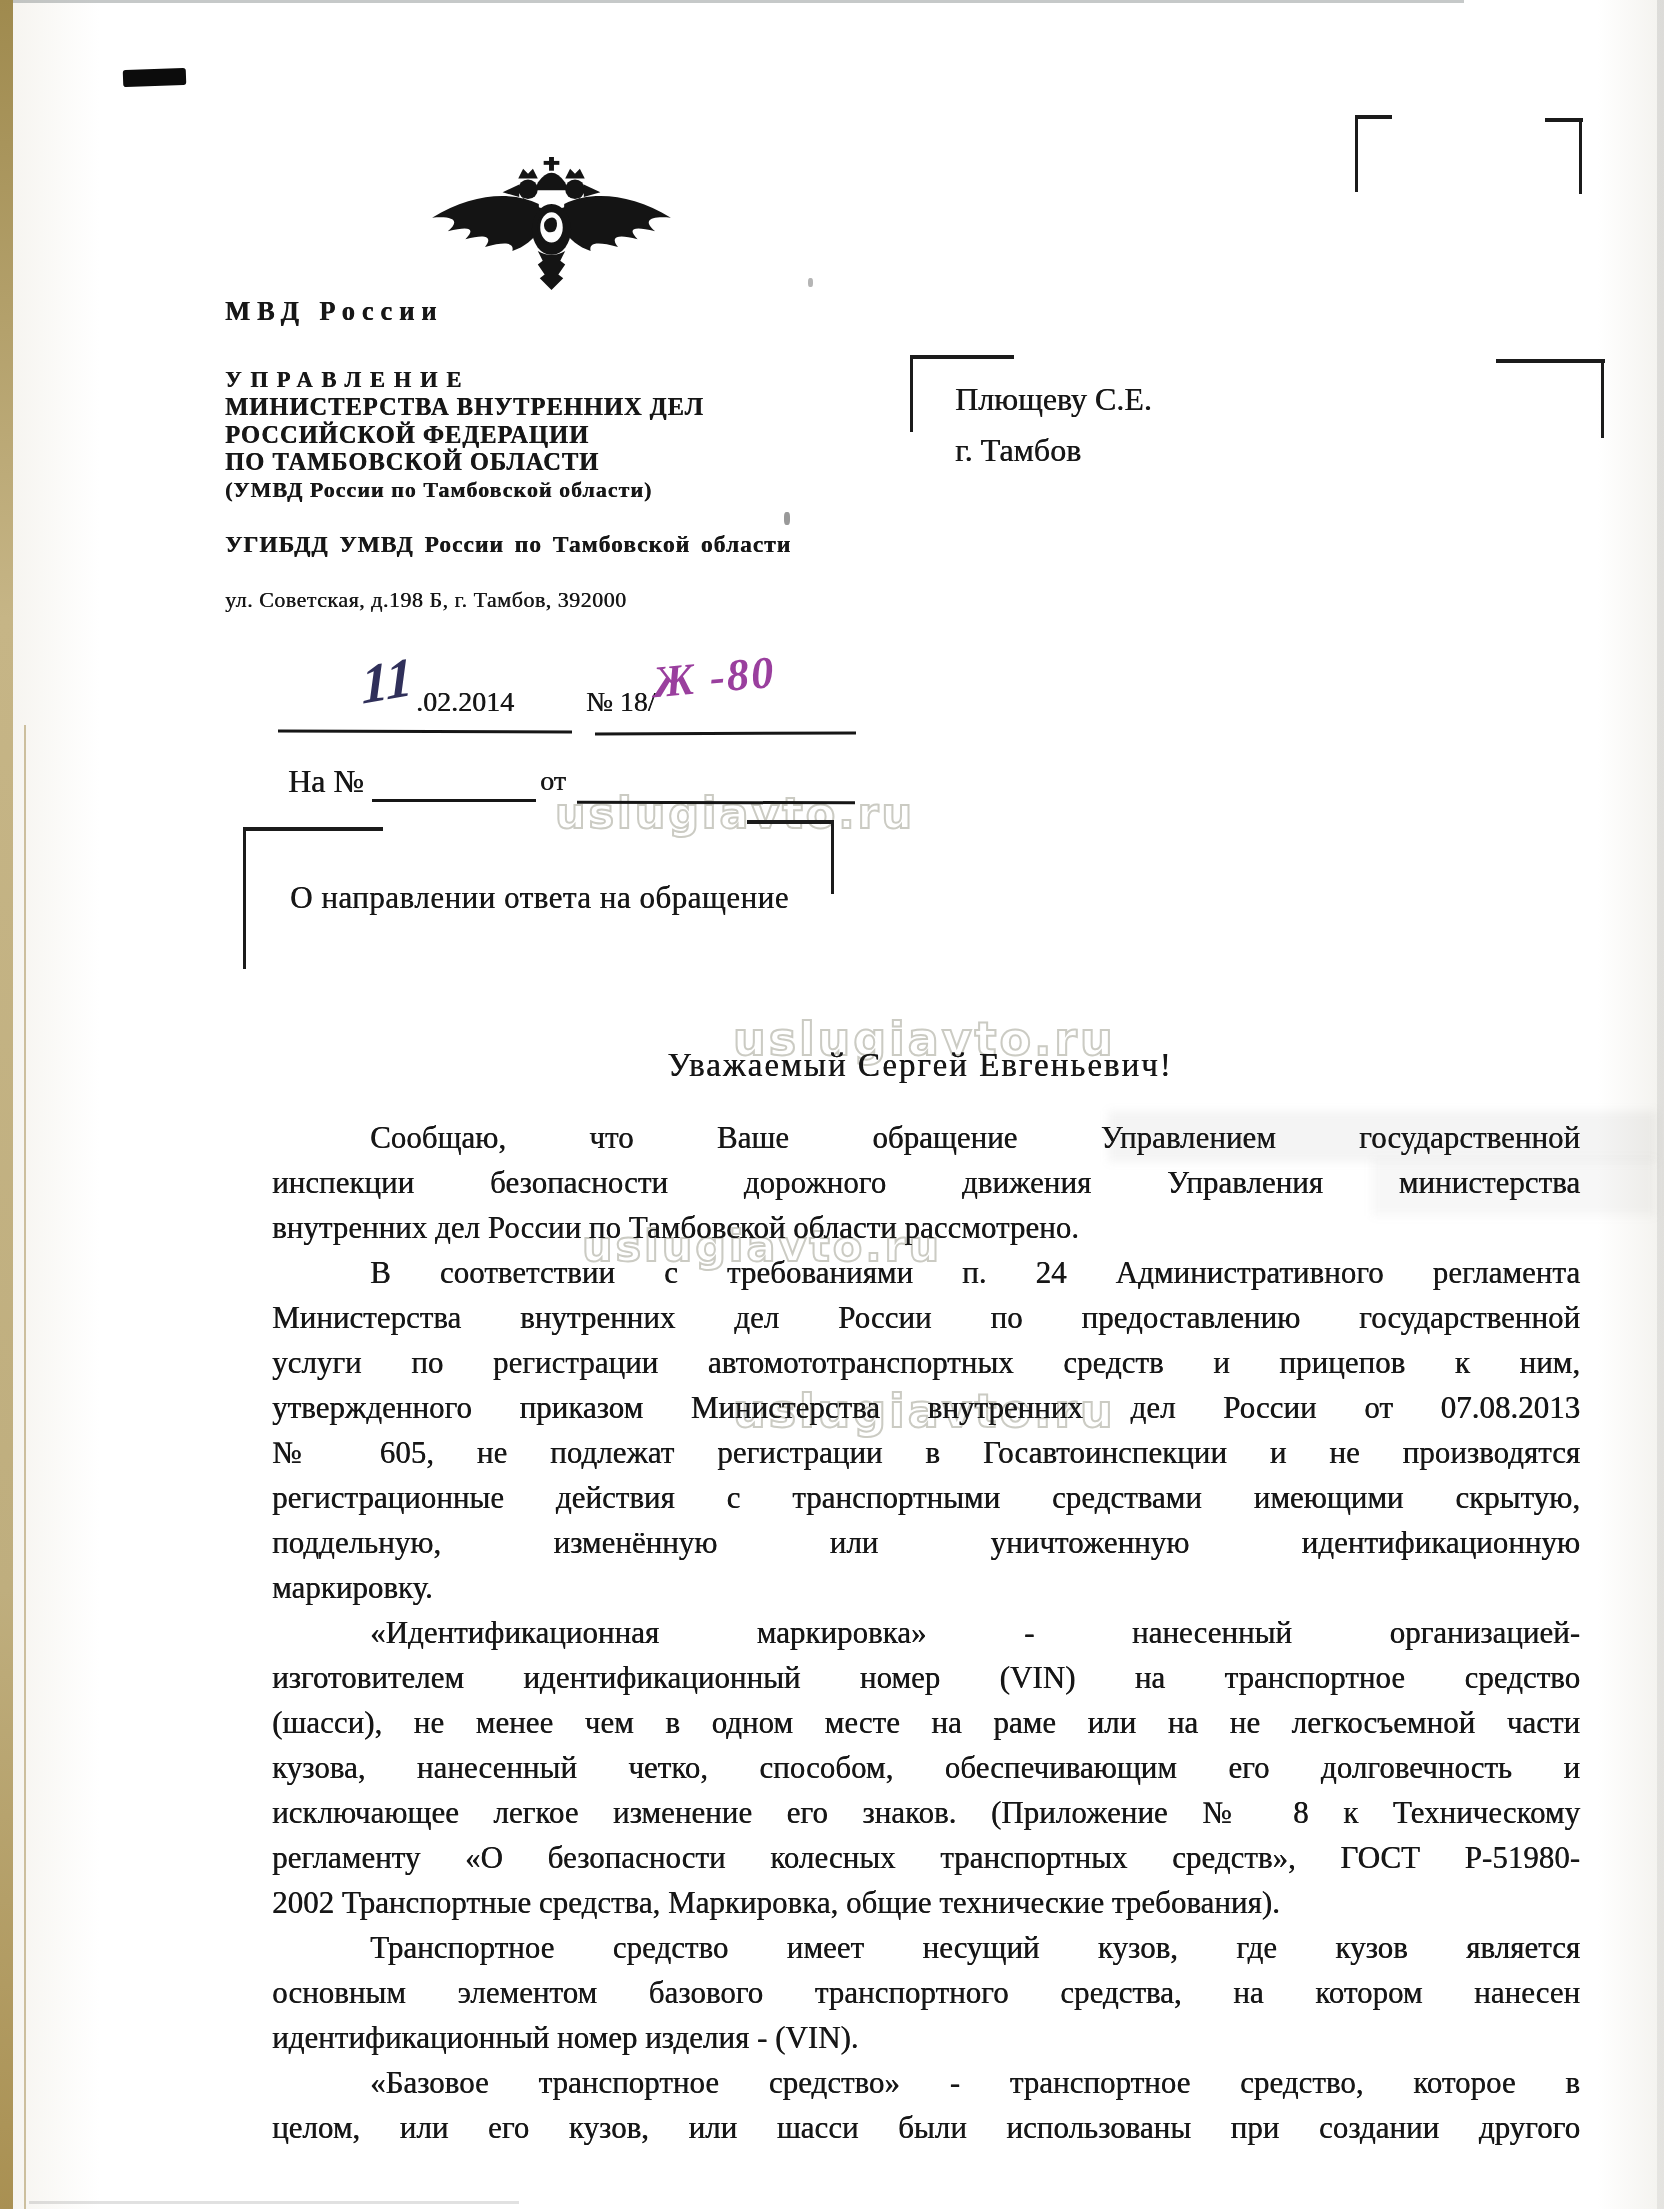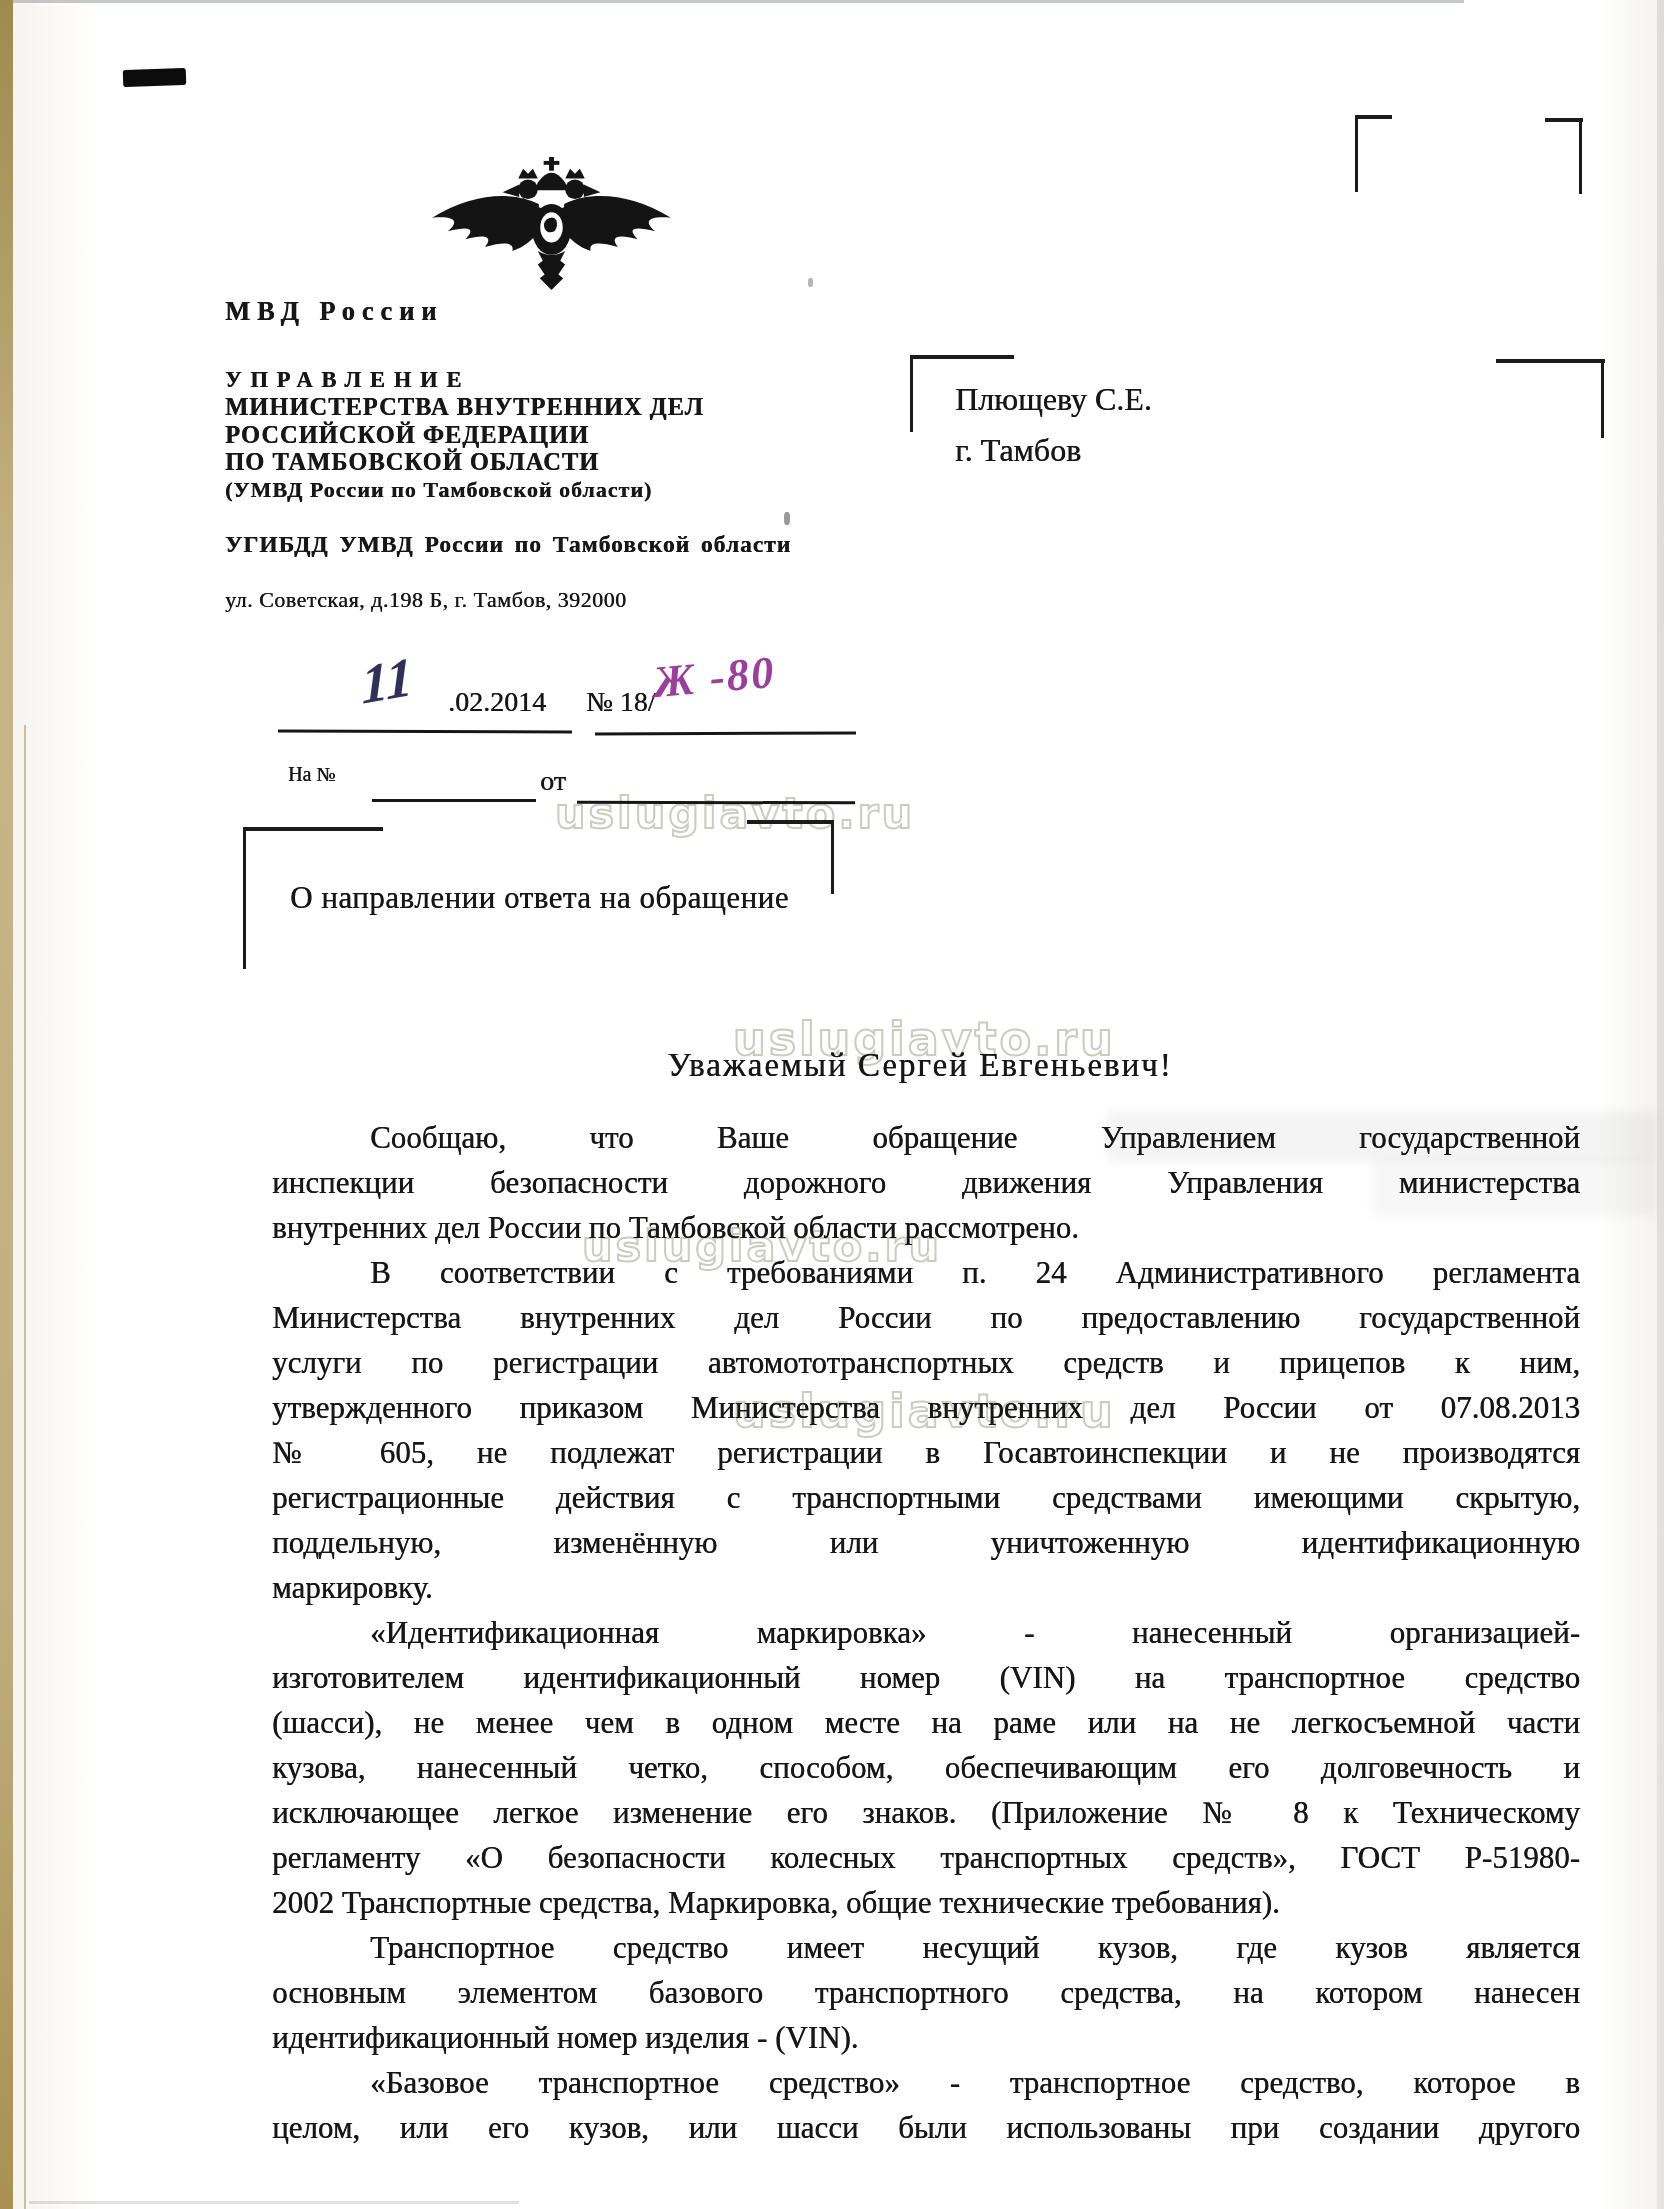--- a/index.html
+++ b/index.html
@@ -25,29 +25,29 @@
   .lh .emblem{display:block;margin:0 auto 3.9px auto;}
   .brand{font-weight:bold;font-size:26.5px;letter-spacing:6.9px;margin-top:2px;}
   .org{margin-top:39px;line-height:27.4px;font-weight:bold;}
   .org .l0{font-size:22.5px;letter-spacing:8.8px;}
   .org .l1,.org .l2,.org .l3{font-size:24.5px;letter-spacing:1px;}
   .org .l4{font-size:22px;letter-spacing:1px;}
   .division{margin-top:28px;font-weight:bold;font-size:23.5px;letter-spacing:1px;word-spacing:3.9px;}
   .addrline{margin-top:29px;font-size:22px;letter-spacing:0.5px;}
   
   .hand-day{left:361px;top:649px;font-size:55px;font-style:italic;font-weight:600;color:#30305a;transform:rotate(-10deg) skewX(-8deg);}
-  .date-print{left:416px;top:686px;font-size:28px;margin-left:32px;}
+  .date-print{left:416px;top:686px;font-size:28px;}
   .num-print{left:586px;top:686px;font-size:28px;}
   .hand-num{left:653px;top:651px;font-size:45px;font-style:italic;font-weight:600;color:#9a3f9e;transform:rotate(-5deg);letter-spacing:2px;}
   .ul{position:absolute;background:#161616;height:2.9px;}
   .ul-date-l{left:278px;top:730px;width:294px;transform:rotate(.2deg);}
   .ul-date-r{left:595px;top:732px;width:261px;transform:rotate(-.2deg);}
   .ul-na{left:372px;top:799px;width:164px;}
   .ul-ot{left:577px;top:801px;width:278px;transform:rotate(.15deg);}
-  .na-label{left:288px;top:763px;font-size:20px;}
+  .na-label{left:288px;top:763px;font-size:32px;}
   .ot-label{left:540px;top:765px;font-size:28px;}
   
   .bk{position:absolute;background:#1b1b1b;}
   
   .subject{left:290px;top:880px;font-size:31px;letter-spacing:0.5px;}
   
   .addressee{left:955px;top:374px;font-size:32px;line-height:51px;}
   
   .wm{position:absolute;font-family:"DejaVu Sans","Liberation Sans",sans-serif;font-weight:bold;
       color:transparent;-webkit-text-stroke:2px #c2c2b9;letter-spacing:2.9px;opacity:.85;}

